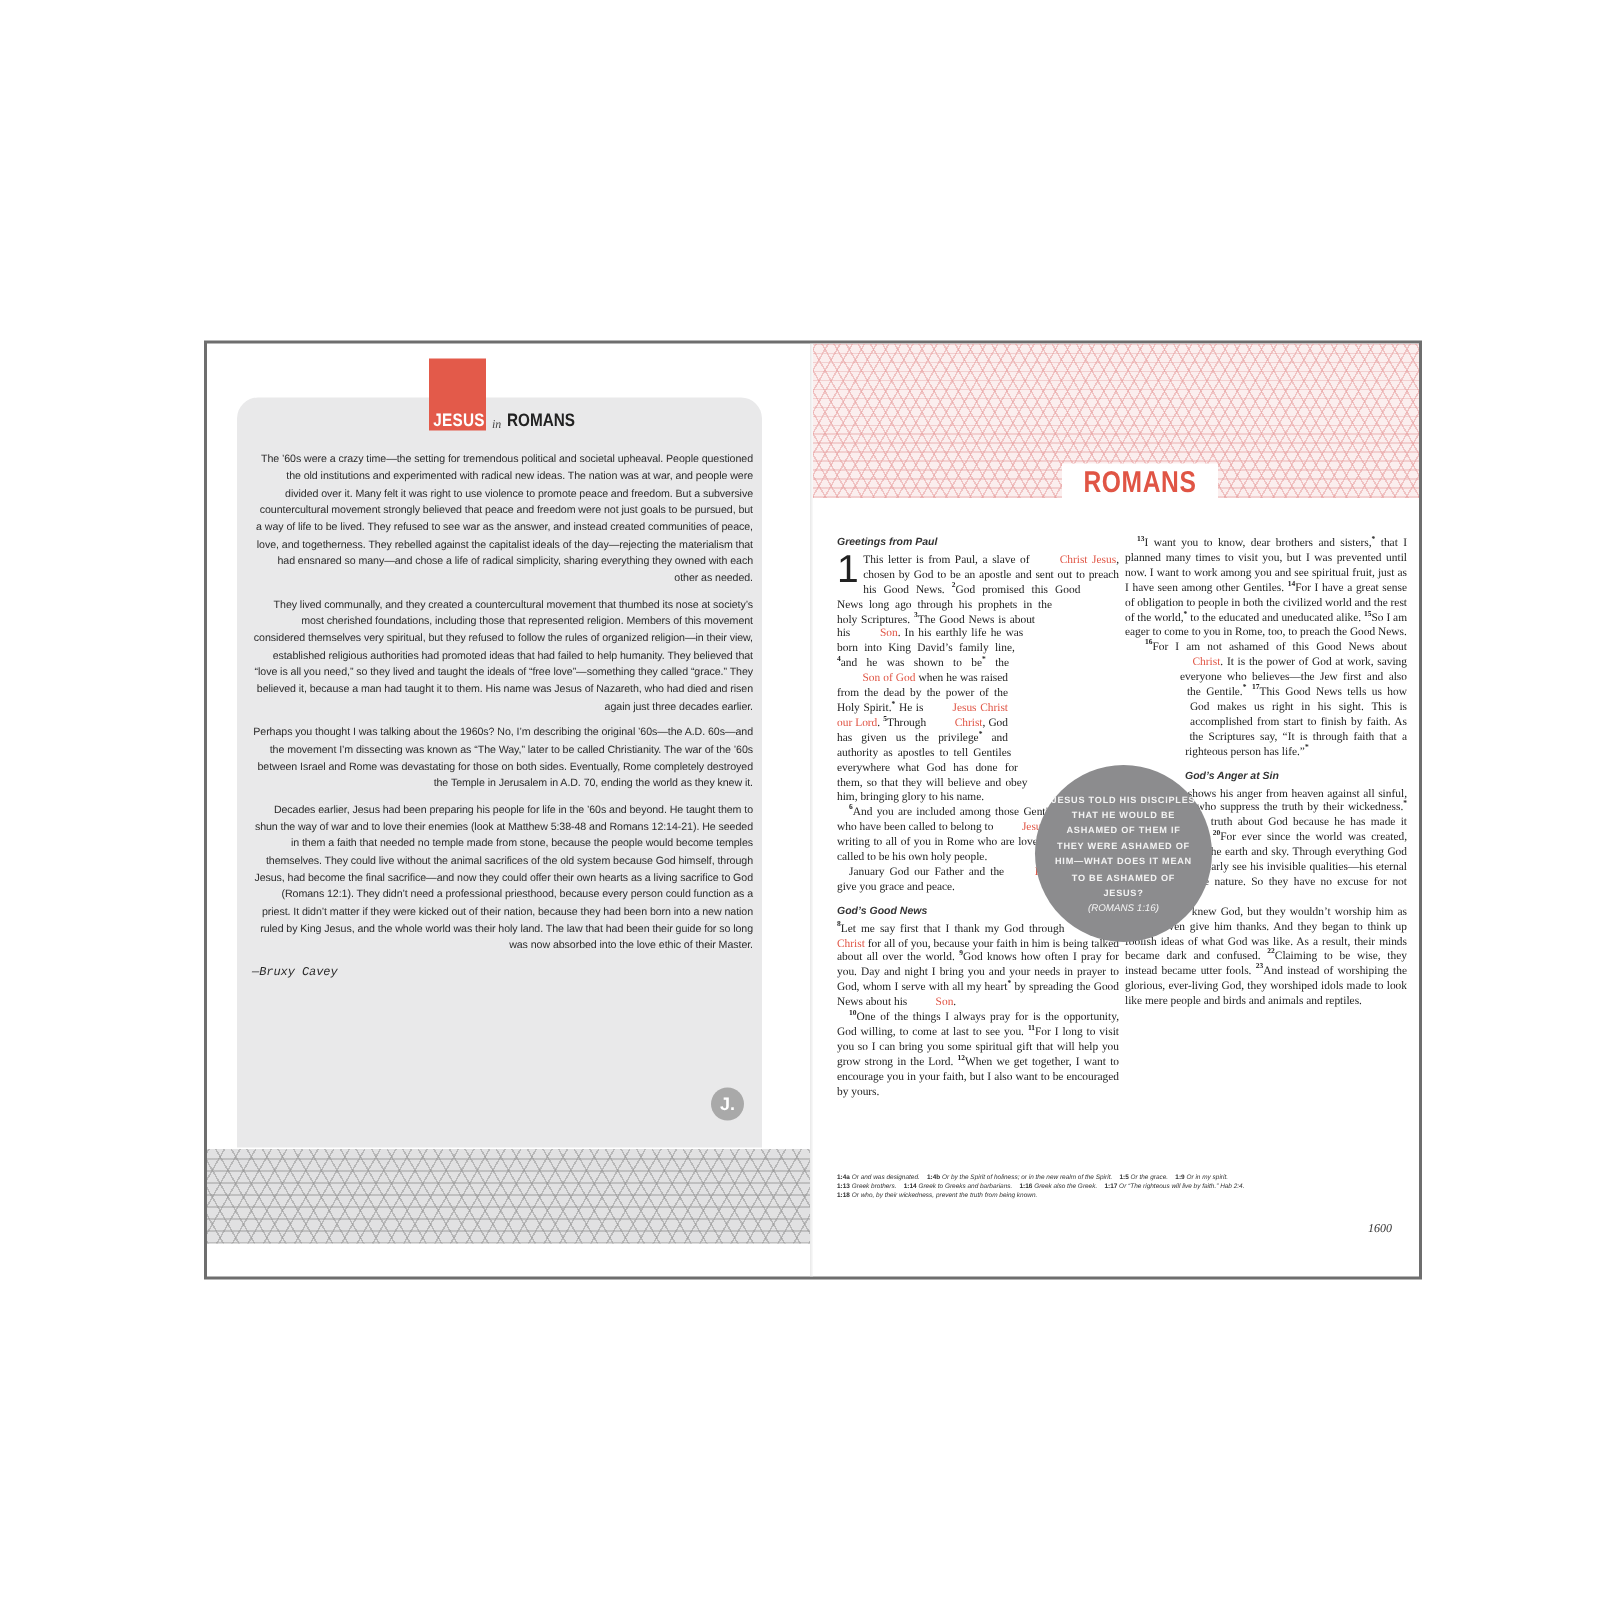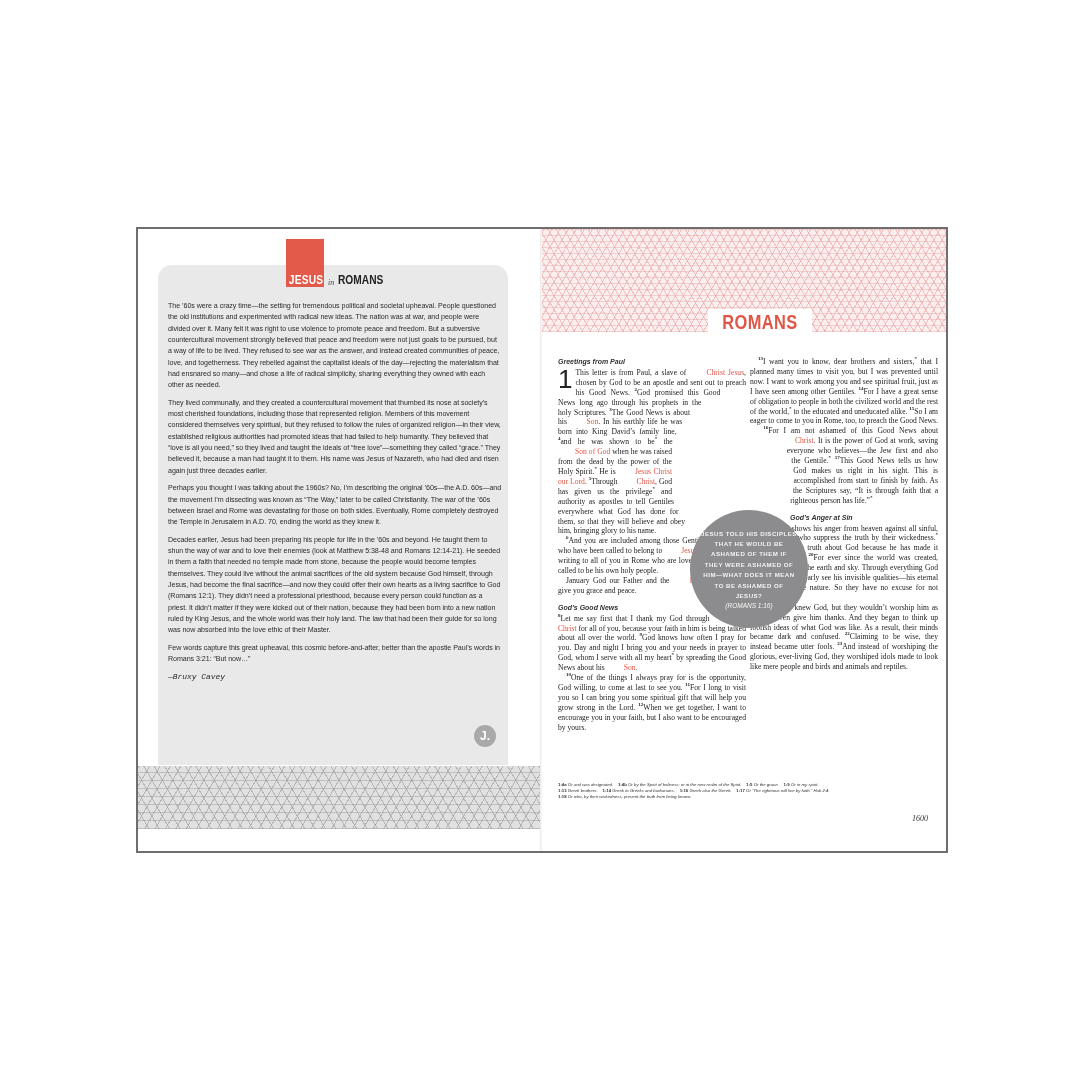--- a/index.html
+++ b/index.html
@@ -14,21 +14,21 @@
       repeating-linear-gradient(60deg, rgba(150,150,150,0.55) 0 1px, transparent 1px 9px),
       repeating-linear-gradient(-60deg, rgba(150,150,150,0.55) 0 1px, transparent 1px 9px),
       repeating-linear-gradient(0deg, rgba(150,150,150,0.45) 0 1px, transparent 1px 8px);
   }
   .jesus-tag { position:absolute; left:148px; top:10px; width:38px; height:48px; background:#e35a4a; }
   .jesus-title { position:absolute; left:148px; top:42px; height:16px; display:flex; align-items:flex-end; gap:4px; }
   .jesus-word { color:#fff; font-family:"Liberation Sans", sans-serif; font-weight:bold; font-size:12px; letter-spacing:0.2px; width:38px; text-align:center; transform:scaleX(0.85); }
   .in-word { font-family:"Liberation Serif", serif; font-style:italic; font-size:8px; color:#444; }
   .romans-word { font-family:"Liberation Sans", sans-serif; font-weight:bold; font-size:12px; color:#222; transform:scaleX(0.85); transform-origin:left; }
   .essay { position:absolute; left:30px; top:72px; width:334px; font-family:"Liberation Sans", sans-serif; font-size:7.1px; line-height:11.35px; color:#2b2b2b; letter-spacing:-0.05px; }
-  .essay p { margin:0 0 6px 0; }
+  .essay p { margin:0 0 6px 0;text-align:right; }
   .byline { font-family:Liberation Mono, monospace; font-style:italic; font-size:8px; margin-top:5px; }
   .j-badge { position:absolute; left:336px; top:496px; width:22px; height:22px; border-radius:50%; background:#a9a9a9; color:#fff; font-family:"Liberation Sans", sans-serif; font-weight:bold; font-size:12px; line-height:22px; text-align:center; }
   .gutter { position:absolute; left:402px; top:0; width:2px; height:622px; background:linear-gradient(90deg,#e8e8e8,#fafafa); }
   
   .right-page { position:absolute; left:404px; top:0; width:404px; height:622px; }
   .pattern-header { position:absolute; left:0; top:0; width:404px; height:103px;
     background-color:#fbeeee;
     background-image:
       repeating-linear-gradient(60deg, rgba(232,160,160,0.55) 0 1px, transparent 1px 7px),
       repeating-linear-gradient(-60deg, rgba(232,160,160,0.55) 0 1px, transparent 1px 7px),
@@ -67,21 +67,20 @@
     <div class="jesus-title">
       <span class="jesus-word">JESUS</span>
       <span class="in-word">in</span>
       <span class="romans-word">ROMANS</span>
     </div>
     <div class="essay">
       <p>The ’60s were a crazy time—the setting for tremendous political and societal upheaval. People questioned the old institutions and experimented with radical new ideas. The nation was at war, and people were divided over it. Many felt it was right to use violence to promote peace and freedom. But a subversive countercultural movement strongly believed that peace and freedom were not just goals to be pursued, but a way of life to be lived. They refused to see war as the answer, and instead created communities of peace, love, and togetherness. They rebelled against the capitalist ideals of the day—rejecting the materialism that had ensnared so many—and chose a life of radical simplicity, sharing everything they owned with each other as needed.</p>
       <p>They lived communally, and they created a countercultural movement that thumbed its nose at society’s most cherished foundations, including those that represented religion. Members of this movement considered themselves very spiritual, but they refused to follow the rules of organized religion—in their view, established religious authorities had promoted ideas that had failed to help humanity. They believed that “love is all you need,” so they lived and taught the ideals of “free love”—something they called “grace.” They believed it, because a man had taught it to them. His name was Jesus of Nazareth, who had died and risen again just three decades earlier.</p>
       <p>Perhaps you thought I was talking about the 1960s? No, I’m describing the original ’60s—the A.D. 60s—and the movement I’m dissecting was known as “The Way,” later to be called Christianity. The war of the ’60s between Israel and Rome was devastating for those on both sides. Eventually, Rome completely destroyed the Temple in Jerusalem in A.D. 70, ending the world as they knew it.</p>
       <p>Decades earlier, Jesus had been preparing his people for life in the ’60s and beyond. He taught them to shun the way of war and to love their enemies (look at Matthew 5:38-48 and Romans 12:14-21). He seeded in them a faith that needed no temple made from stone, because the people would become temples themselves. They could live without the animal sacrifices of the old system because God himself, through Jesus, had become the final sacrifice—and now they could offer their own hearts as a living sacrifice to God (Romans 12:1). They didn’t need a professional priesthood, because every person could function as a priest. It didn’t matter if they were kicked out of their nation, because they had been born into a new nation ruled by King Jesus, and the whole world was their holy land. The law that had been their guide for so long was now absorbed into the love ethic of their Master.</p>
-      <p>Few words capture this great upheaval, this cosmic before-and-after, better than the apostle Paul’s words in Romans 3:21: “But now…”</p>
       <div class="byline">—Bruxy Cavey</div>
     </div>
     <div class="j-badge">J.</div>
   </div>
 
   <div class="gutter"></div>
 
   <div class="right-page">
     <div class="pattern-header"></div>
     <div class="book-title-wrap">

